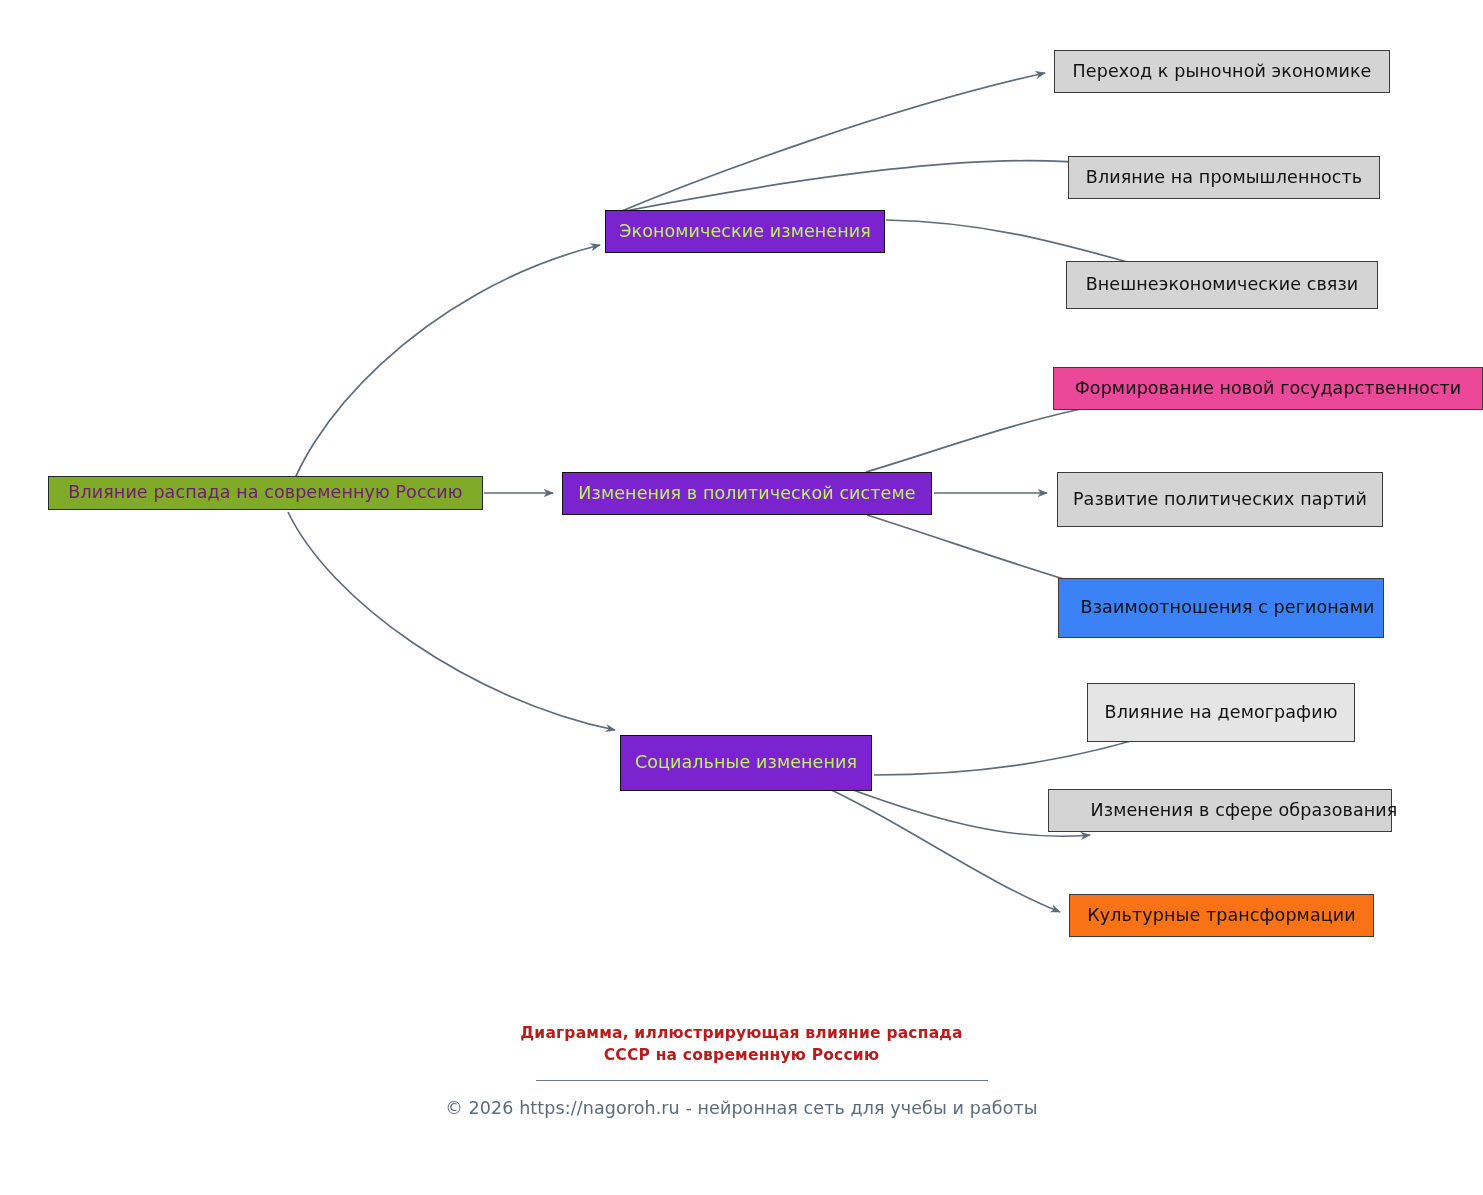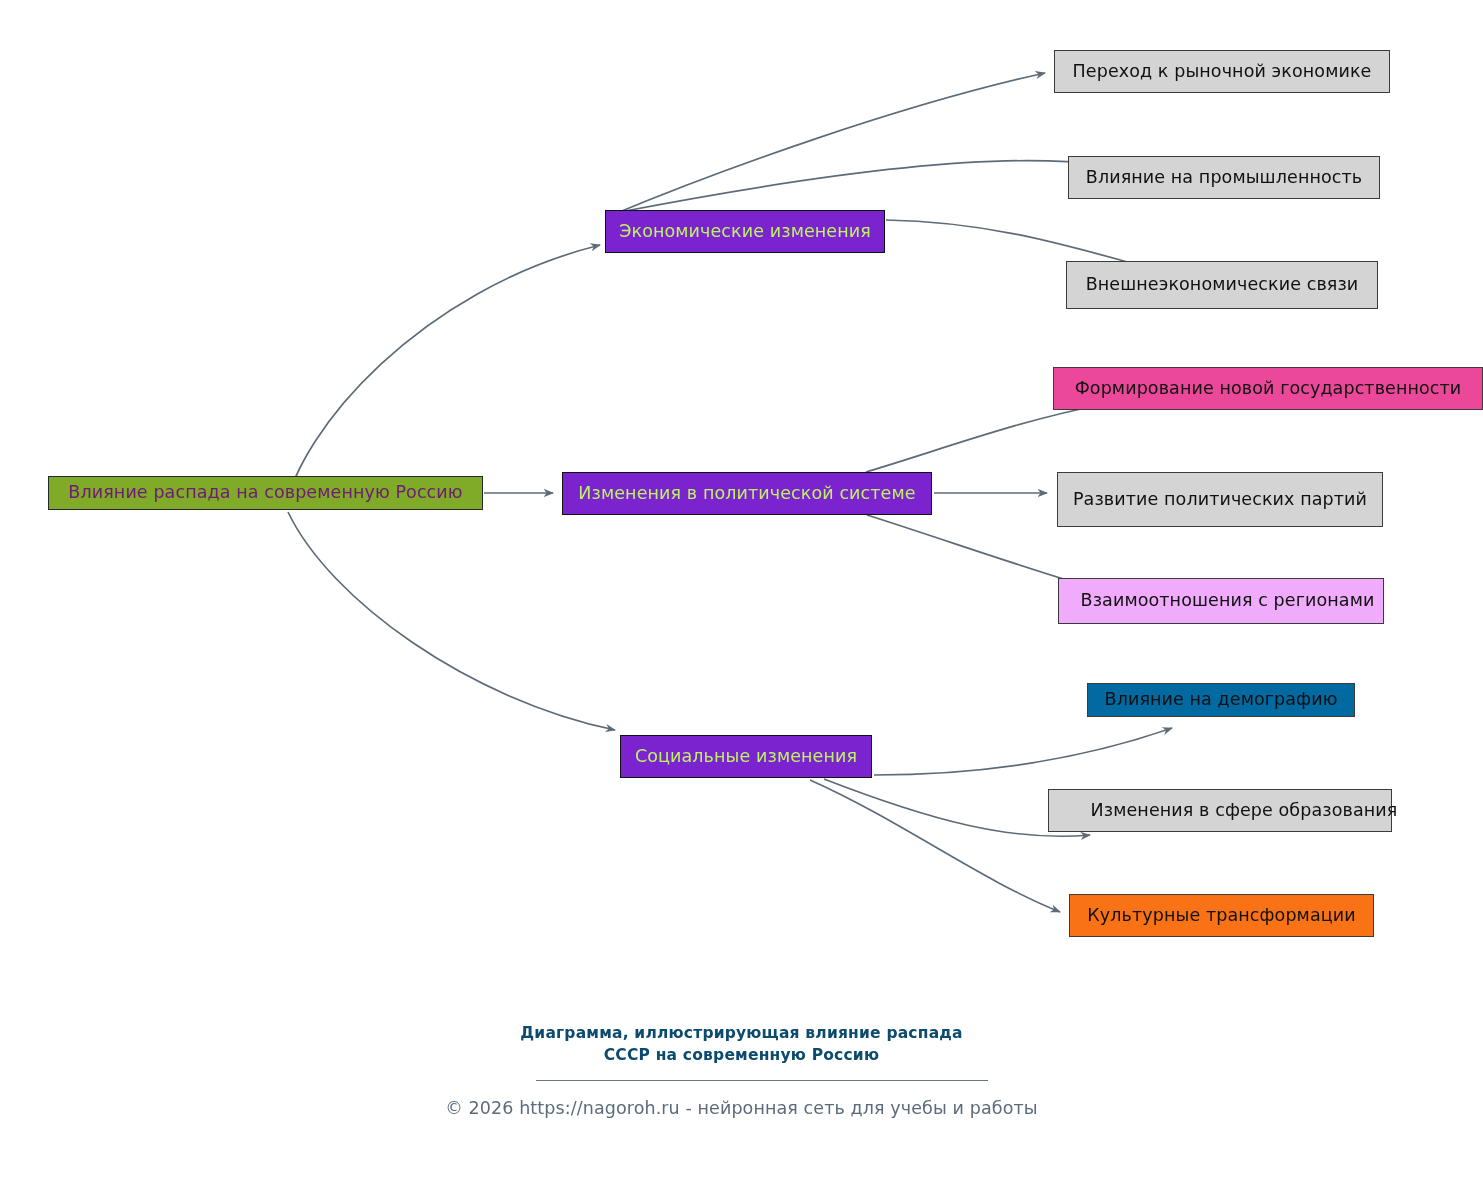--- a/index.html
+++ b/index.html
@@ -59,21 +59,21 @@
     background: #d4d4d4;
     border: 1.6px solid #3b3b3b;
     color: #111111;
     font-size: 17.5px;
   }
   .footer {
     position: absolute;
     left: 0;
     width: 1483px;
     text-align: center;
-    color: #0c4a6e;
+    color: #b91c1c;
   }
   .footer-title {
     top: 1022px;
     font-size: 15.5px;
     font-weight: bold;
     line-height: 1.45;
     letter-spacing: 0.2px;
   }
   .footer-rule {
     position: absolute;
@@ -135,27 +135,27 @@
       </div>
       <div class="node branch" style="left: 562px; top: 472px; width: 370px; height: 43px; background: rgb(123, 35, 206);">
         <span class="node-label">Изменения в политической системе</span>
       </div>
       <div class="node leaf" style="left: 1053px; top: 367px; width: 430px; height: 43px; background: #ec4899;">
         <span class="node-label">Формирование новой государственности</span>
       </div>
       <div class="node leaf" style="left: 1057px; top: 472px; width: 326px; height: 55px; background: rgb(212, 212, 212);">
         <span class="node-label">Развитие политических партий</span>
       </div>
-      <div class="node leaf" style="left: 1058px; top: 578px; width: 326px; height: 46px; background: #f0abfc; padding-left: 13px;">
+      <div class="node leaf" style="left: 1058px; top: 578px; width: 326px; height: 60px; background: #3b82f6; padding-left: 13px;">
         <span class="node-label">Взаимоотношения с регионами</span>
       </div>
-      <div class="node branch" style="left: 620px; top: 735px; width: 252px; height: 43px; background: rgb(123, 35, 206);">
+      <div class="node branch" style="left: 620px; top: 735px; width: 252px; height: 56px; background: rgb(123, 35, 206);">
         <span class="node-label">Социальные изменения</span>
       </div>
-      <div class="node leaf" style="left: 1087px; top: 683px; width: 268px; height: 34px; background: #0369a1;">
+      <div class="node leaf" style="left: 1087px; top: 683px; width: 268px; height: 59px; background: #e5e5e5;">
         <span class="node-label">Влияние на демографию</span>
       </div>
       <div class="node leaf" style="left: 1048px; top: 789px; width: 344px; height: 43px; background: rgb(212, 212, 212); padding-left: 48px;">
         <span class="node-label">Изменения в сфере образования</span>
       </div>
       <div class="node leaf" style="left: 1069px; top: 894px; width: 305px; height: 43px; background: #f97316;">
         <span class="node-label">Культурные трансформации</span>
       </div>
     </div>
 

